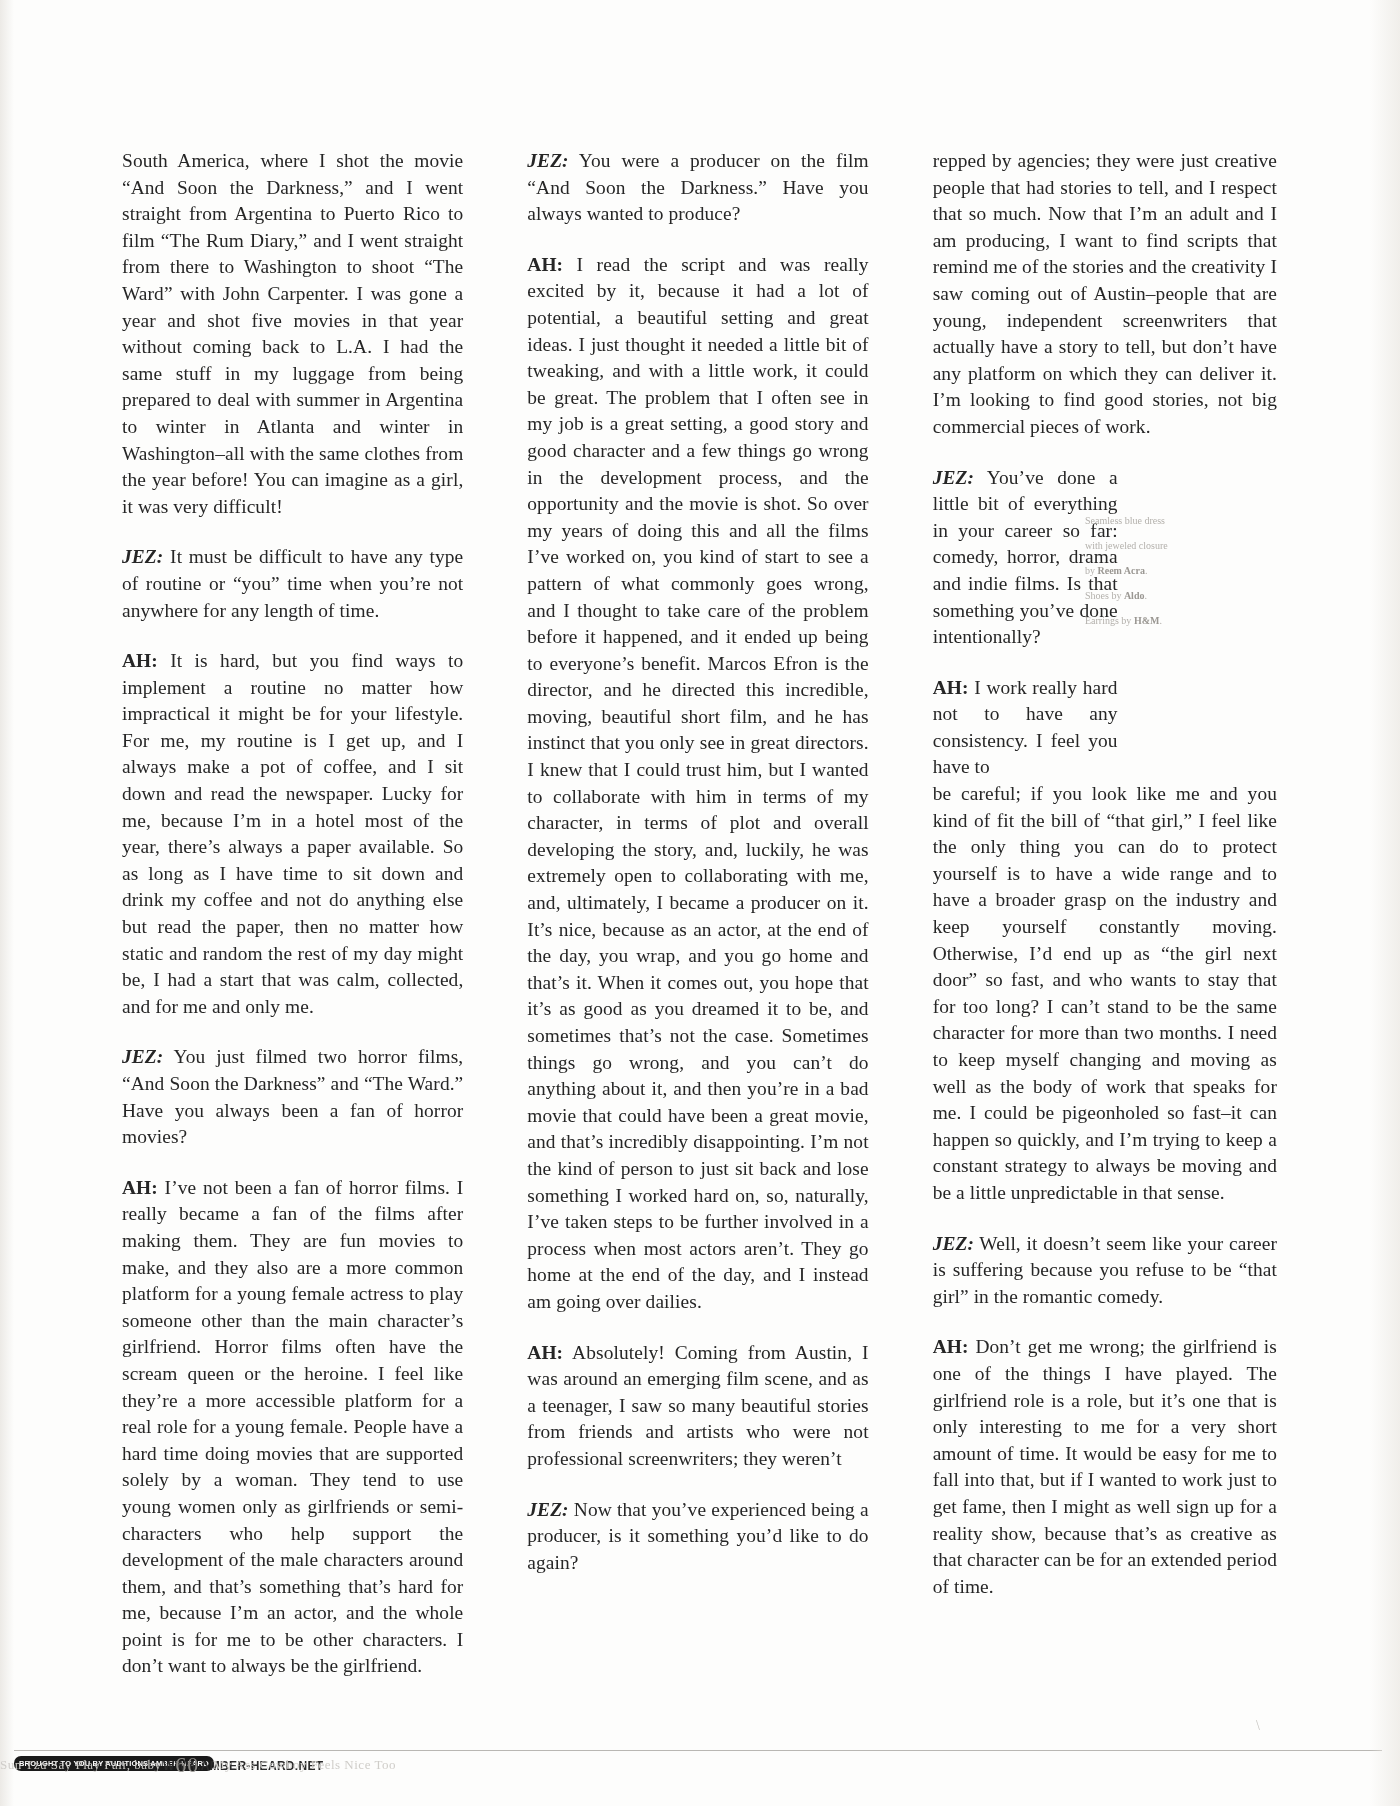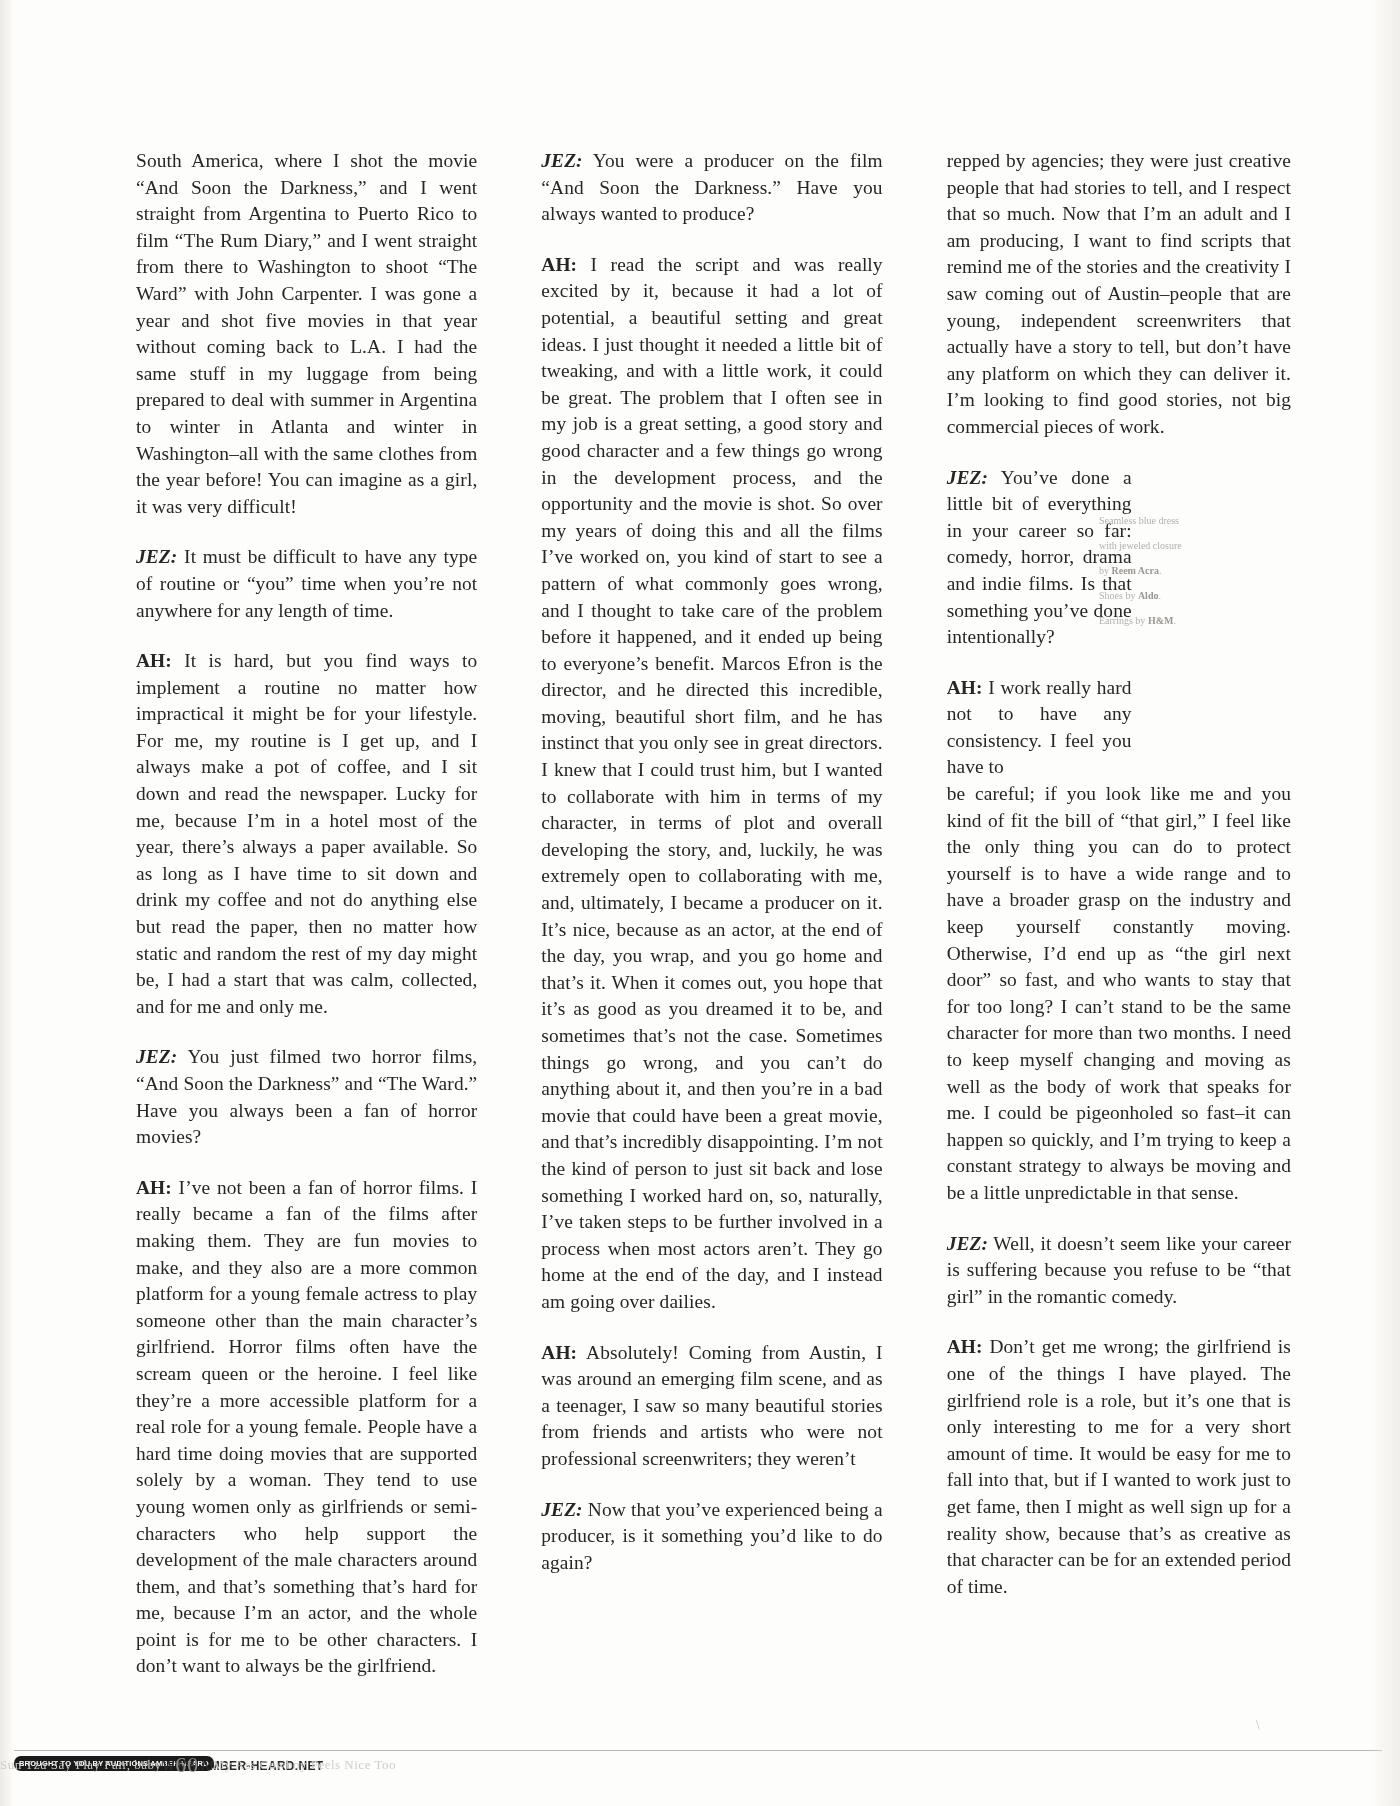--- a/index.html
+++ b/index.html
@@ -33,21 +33,21 @@
   .page:after {
     content: "";
     position: absolute;
     right: 0; top: 0; bottom: 0; width: 30px;
     background: linear-gradient(to left, #f0eeea, rgba(255,255,255,0));
     pointer-events: none;
   }
 
   .columns {
     position: absolute;
-    left: 136px;
+    left: 122px;
     top: 148px;
     width: 1155px;
     display: flex;
     gap: 64px;
   }
   .col {
     width: 342px;
     position: relative;
   }
   .col.col3 { width: 345px; }

